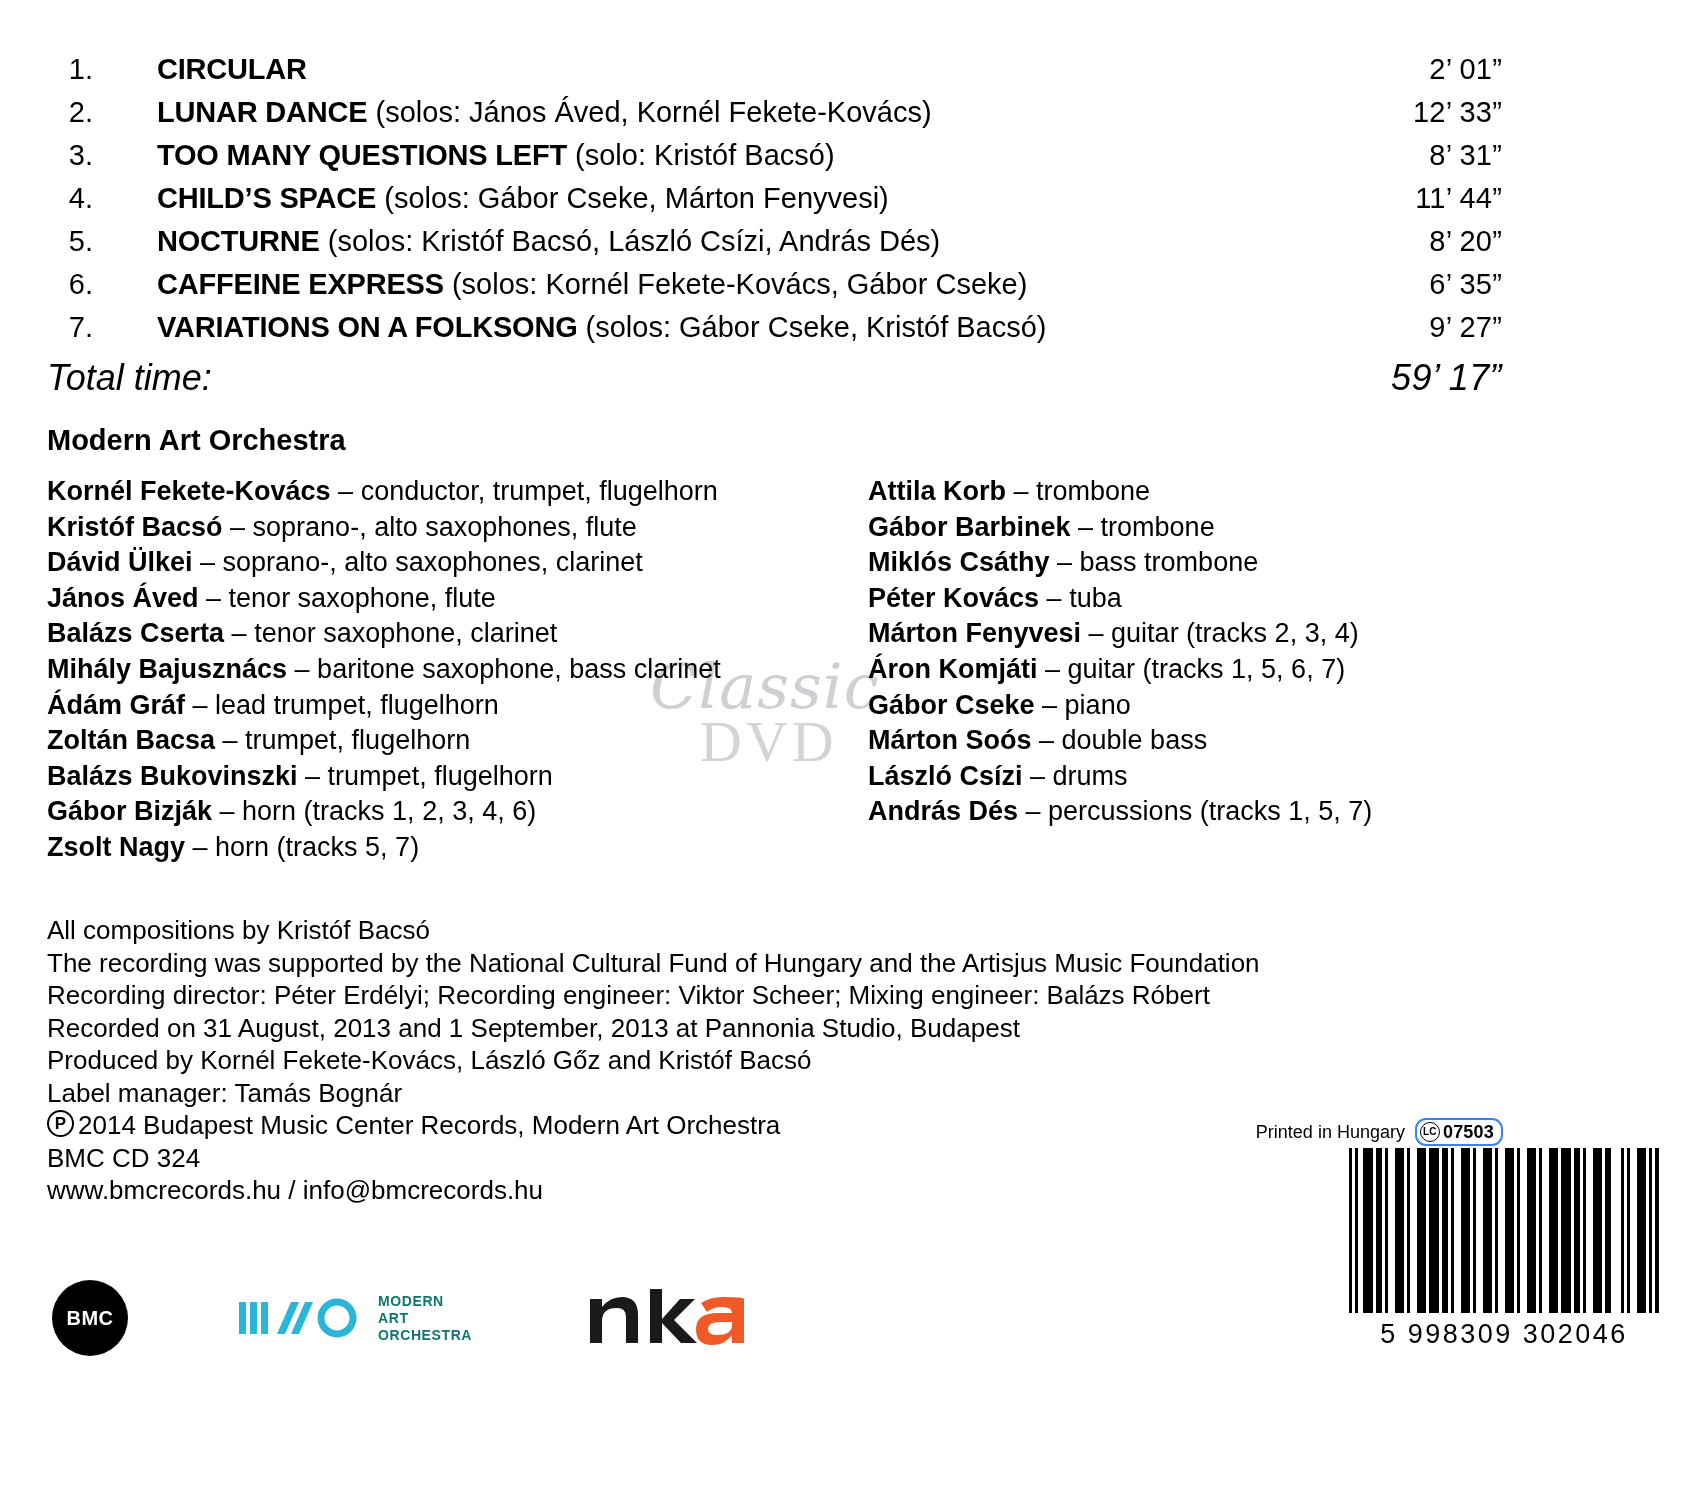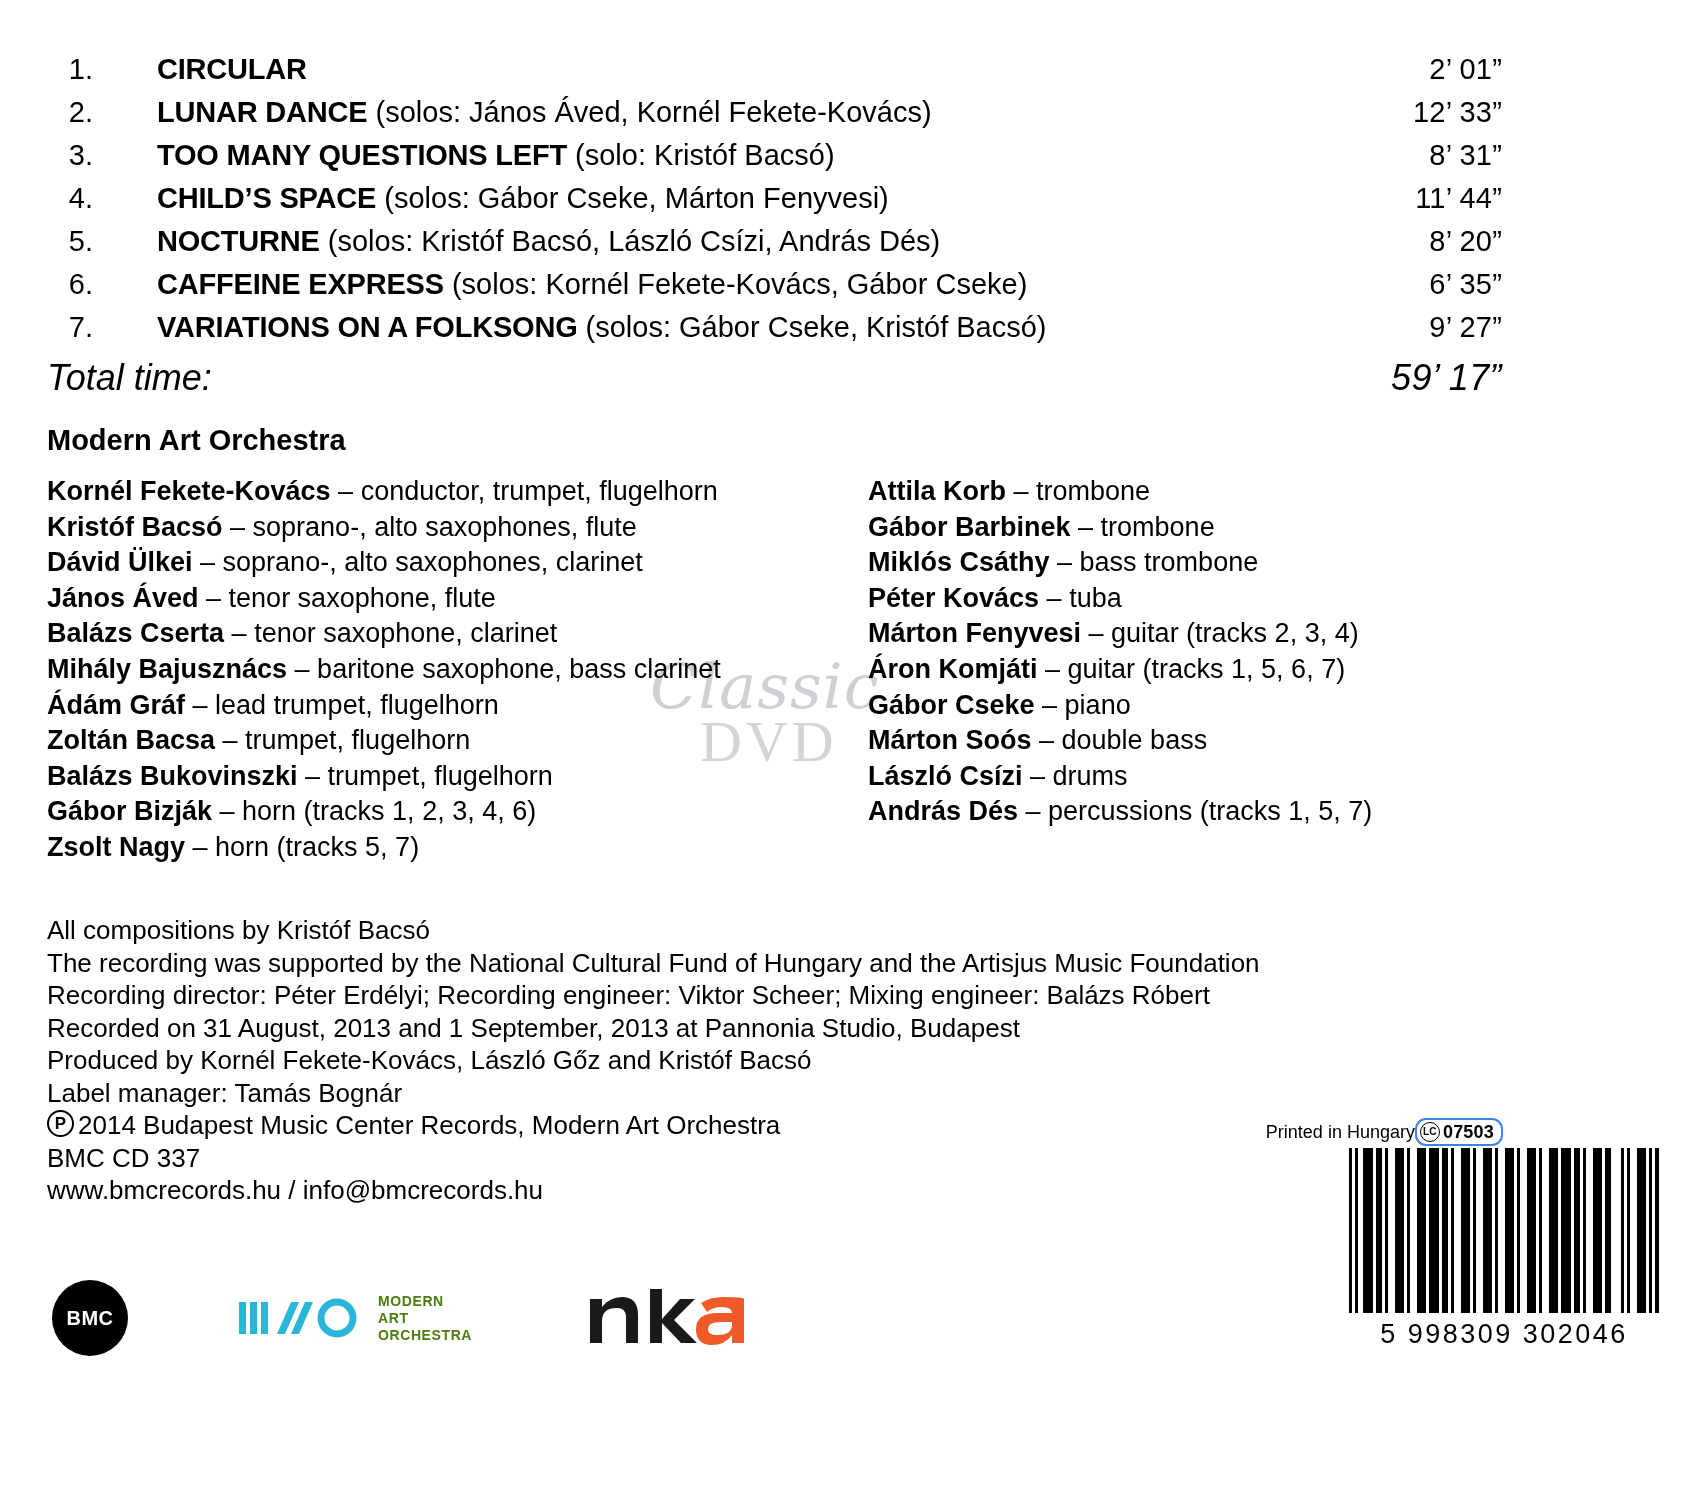--- a/index.html
+++ b/index.html
@@ -174,20 +174,21 @@
     line-height: 1;
   }
 
   
   #print-info {
     position: absolute;
     right: 188px;
     top: 1118px;
     display: flex;
     align-items: center;
+    gap: 10px;
     font-size: 18px;
   }
   #lc-badge {
     display: inline-flex;
     align-items: center;
     border: 2px solid #3b82f6;
     border-radius: 11px;
     padding: 0 7px 0 3px;
     height: 24px;
     font-size: 18px;
@@ -270,21 +271,21 @@
     display: flex;
     align-items: center;
     gap: 13px;
   }
   #mao-mark { display: block; }
   #mao-text {
     font-size: 14px;
     font-weight: bold;
     line-height: 17px;
     letter-spacing: 0.6px;
-    color: #4d7c0f;
+    color: #0f766e;
   }
   
   #logo-nka {
     margin-left: 112px;
     display: flex;
     align-items: center;
   }
 </style>
 </head>
 <body>
@@ -381,21 +382,21 @@
   </div>
 
   <div id="credits">
     <div class="credit-line">All compositions by Kristóf Bacsó</div>
     <div class="credit-line">The recording was supported by the National Cultural Fund of Hungary and the Artisjus Music Foundation</div>
     <div class="credit-line">Recording director: Péter Erdélyi; Recording engineer: Viktor Scheer; Mixing engineer: Balázs Róbert</div>
     <div class="credit-line">Recorded on 31 August, 2013 and 1 September, 2013 at Pannonia Studio, Budapest</div>
     <div class="credit-line">Produced by Kornél Fekete-Kovács, László Gőz and Kristóf Bacsó</div>
     <div class="credit-line">Label manager: Tamás Bognár</div>
     <div class="credit-line"><span class="psym"></span><span>2014 Budapest Music Center Records, Modern Art Orchestra</span></div>
-    <div class="credit-line">BMC CD 337</div>
+    <div class="credit-line">BMC CD 324</div>
     <div class="credit-line">www.bmcrecords.hu / info@bmcrecords.hu</div>
   </div>
 
   <div id="print-info">
     <span>Printed in Hungary</span>
     <span id="lc-badge">
       <span class="lc-mark"></span>
         <span>07503</span>
     </span>
   </div>

